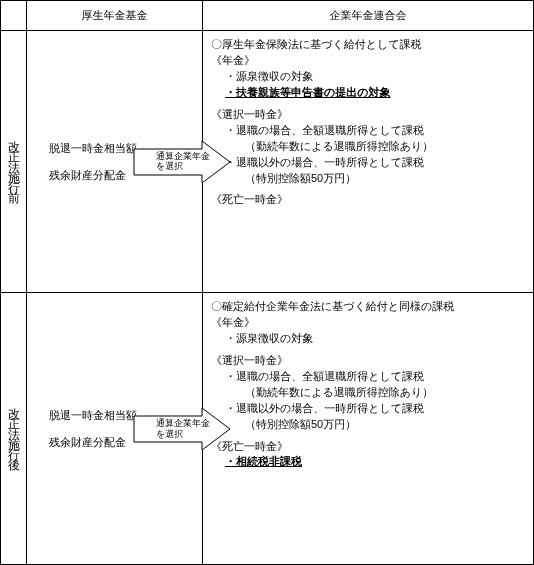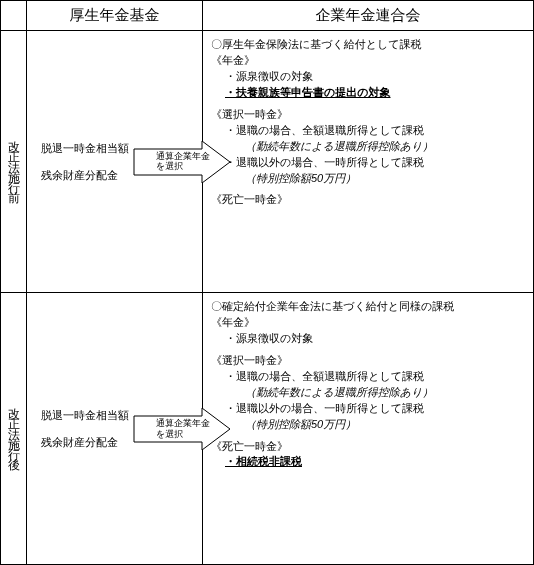--- a/index.html
+++ b/index.html
@@ -22,21 +22,21 @@
   .cell {
     border-right: 1px solid #000;
     border-bottom: 1px solid #000;
     position: relative;
   }
   .cell:last-col { border-right: none; }
   .hdr {
     display: flex;
     align-items: center;
     justify-content: center;
-    font-size: 15px;
+    font-size: 11px;
     text-align: right;
   }
   .corner { }
   .vlabel {
     display: flex;
     align-items: center;
     justify-content: center;
     writing-mode: vertical-rl;
     text-orientation: upright;
     letter-spacing: 10px;
@@ -45,21 +45,21 @@
   .leftcell {
     display: flex;
     flex-direction: column;
     justify-content: center;
     align-items: flex-start;
     padding: 6px 8px 6px 6px;
     font-size: 11px;
     position: relative;
   }
   .leftcell .item {
-    margin: 6px 8px;
+    margin: 6px 16px;
   }
   .arrow-wrap {
     position: absolute;
     right: -30px;
     top: 50%;
     transform: translateY(-50%);
     width: 100px;
     display: flex;
     flex-direction: column;
     align-items: center;
@@ -77,21 +77,21 @@
   }
   .rightcell {
     padding: 6px 19px 6px 8px;
     font-size: 11px;
     line-height: 1.45;
     border-right: none;
   }
   .grp-title::before { content: "《"; }
   .grp-title::after  { content: "》"; }
   .indent1 { padding-left: 14px; }
-  .indent2 { padding-left: 34px; font-style: italic; }
+  .indent2 { padding-left: 34px; }
   .bullet::before { content: "・"; }
   .circle::before { content: "〇"; }
   .ul { text-decoration: underline; }
   .bold { font-weight: bold; }
   .col-last { border-right: none; }
   svg.arrow { display: block; }
 </style>
 </head>
 <body>
 

